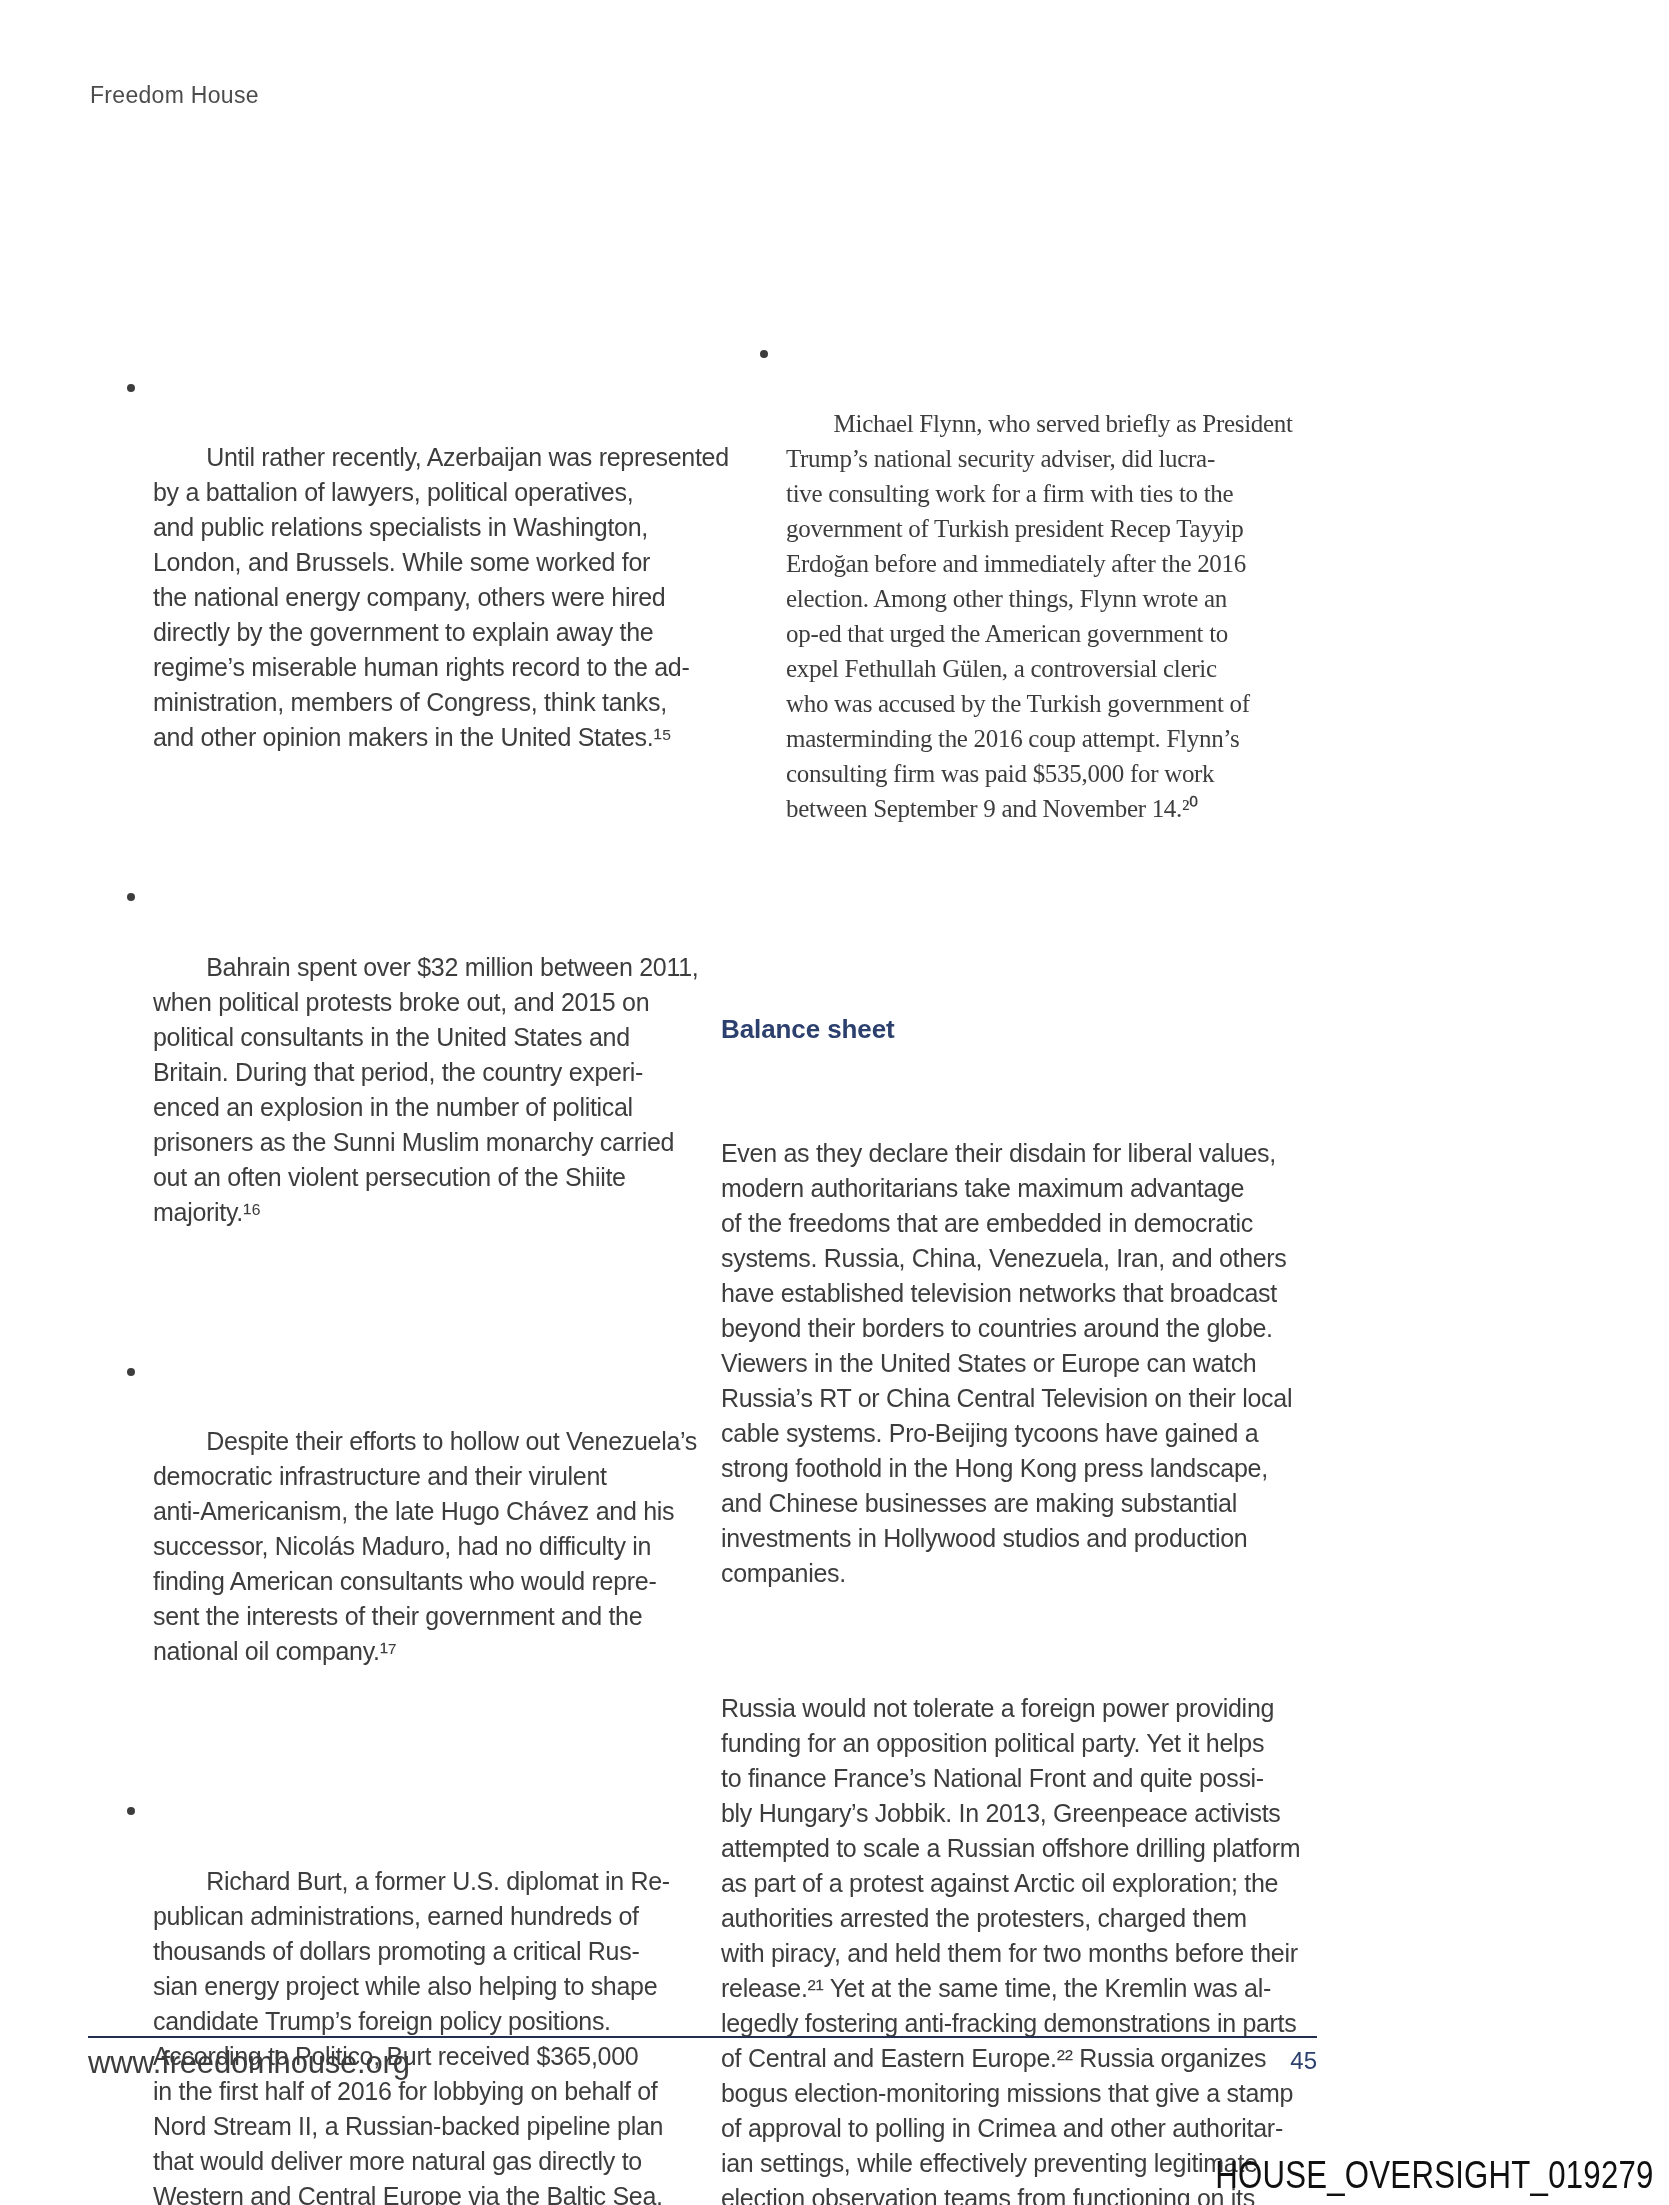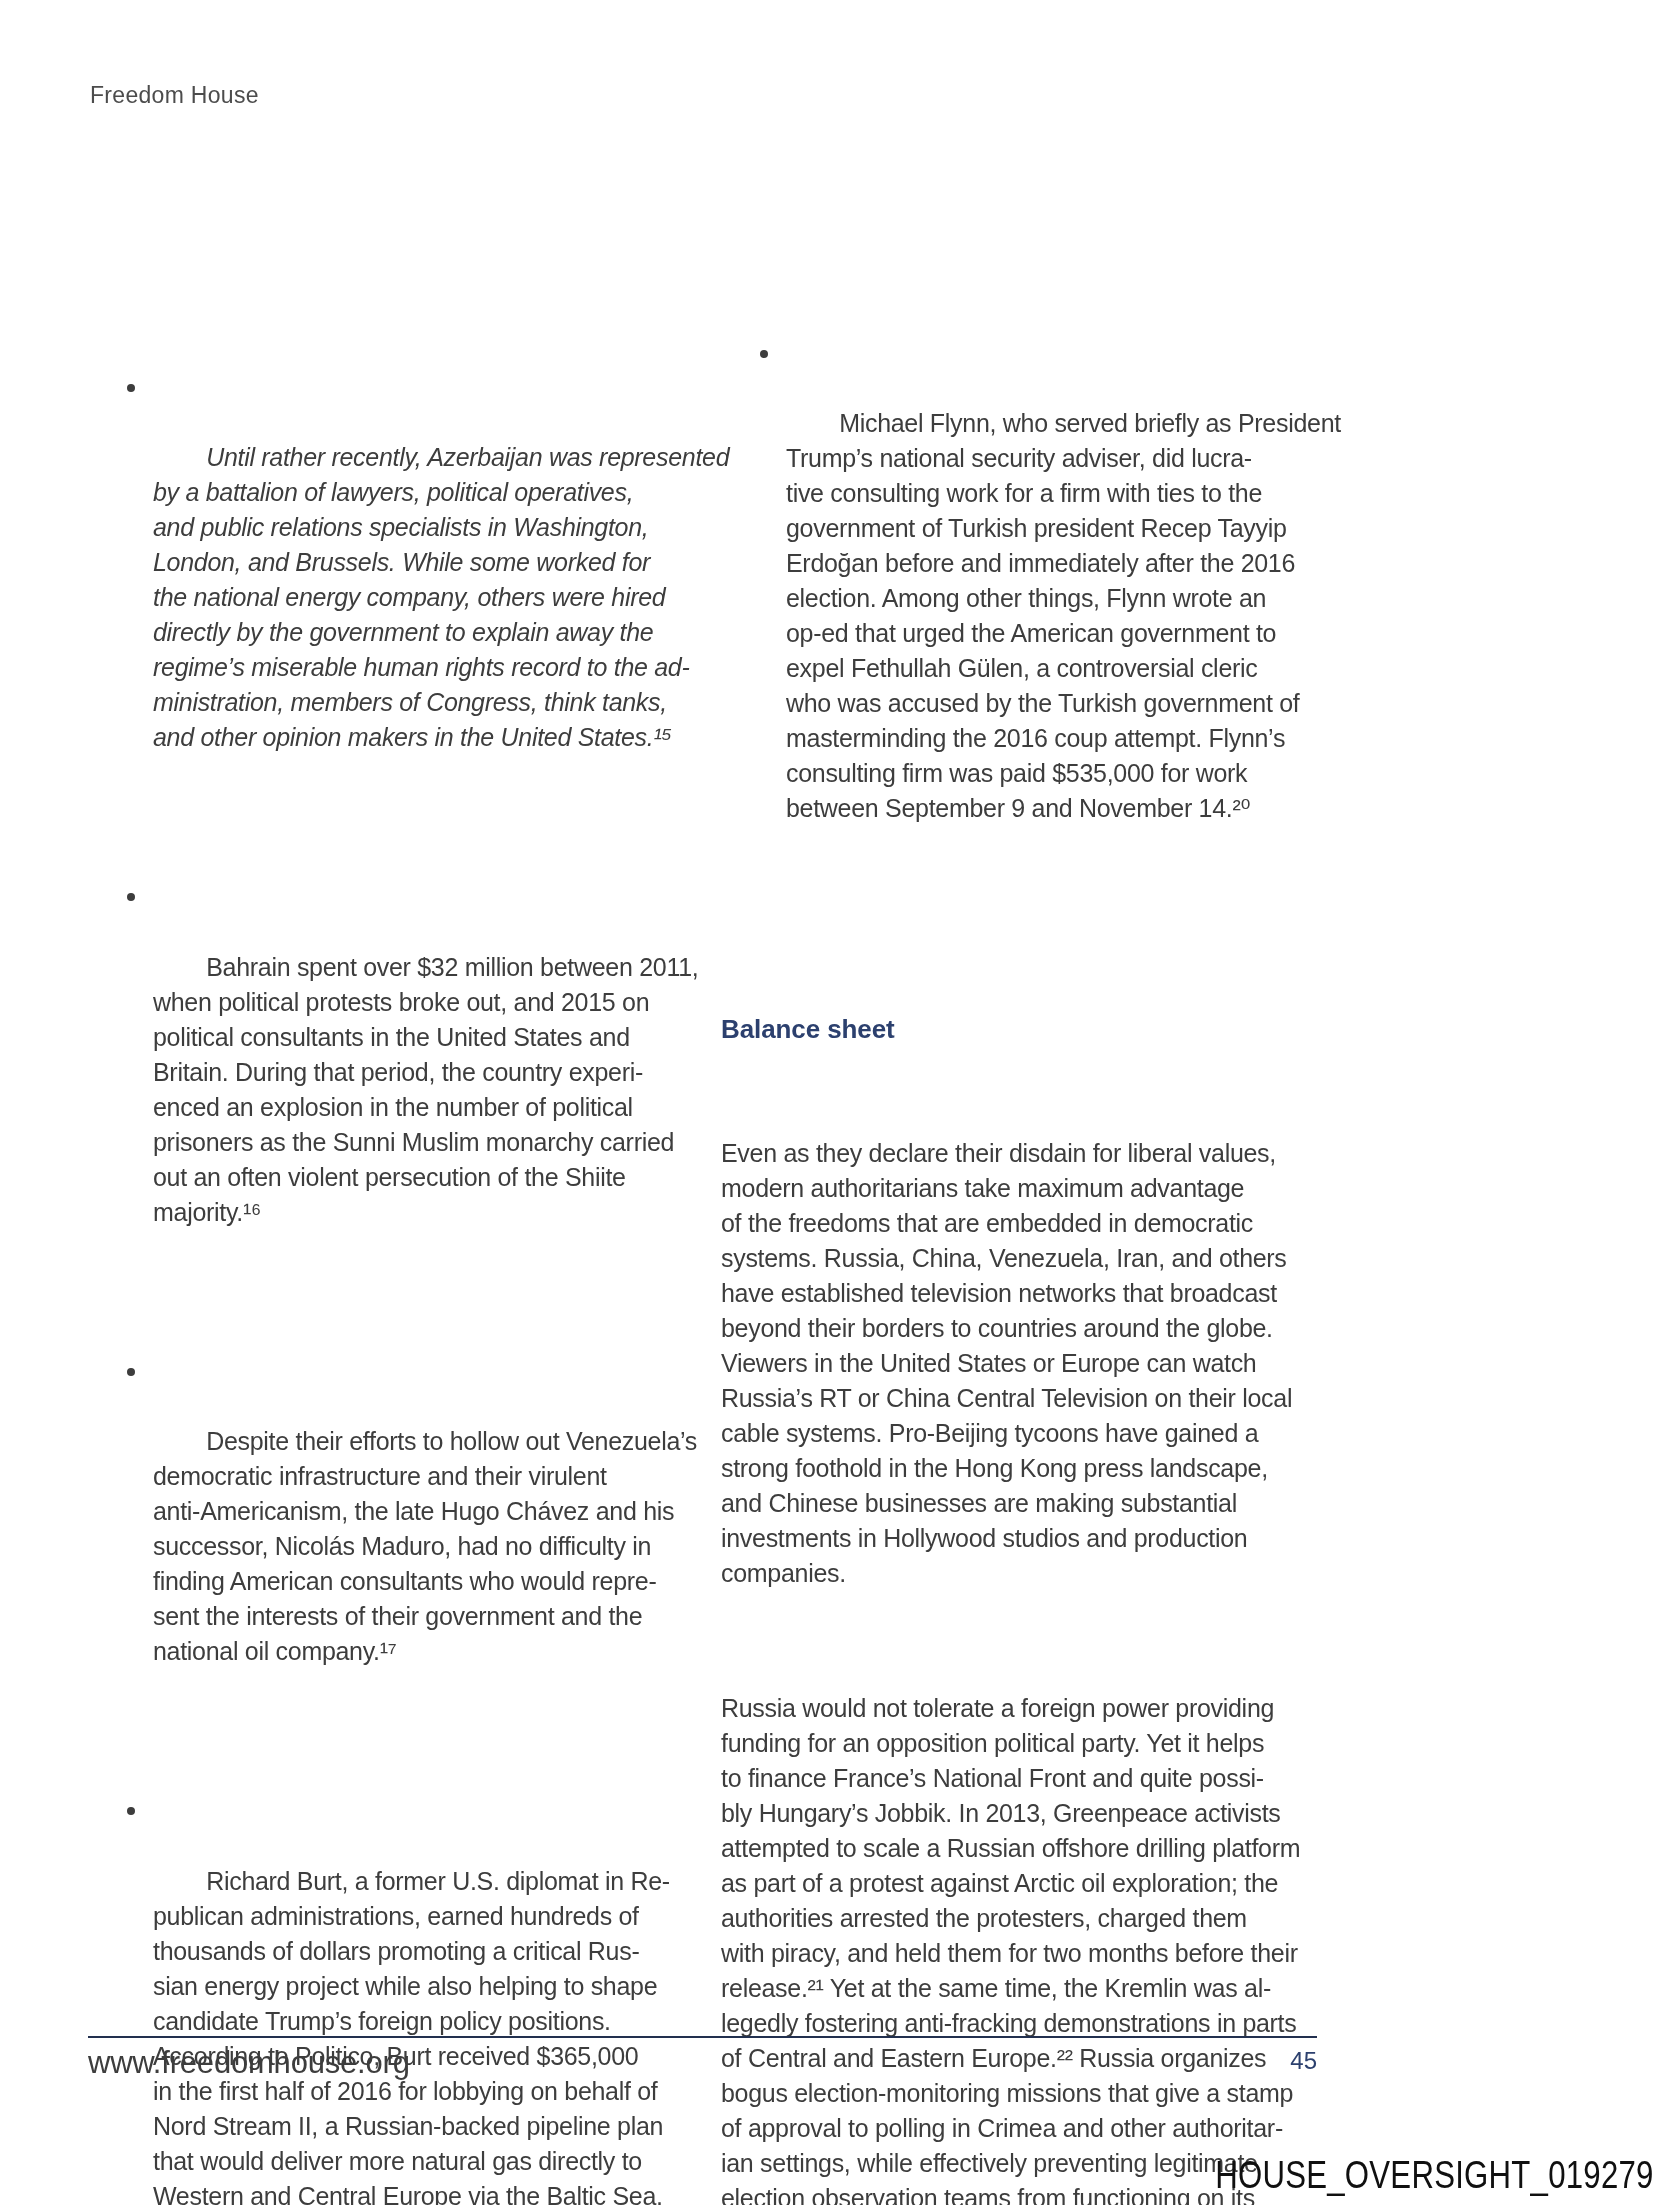--- a/index.html
+++ b/index.html
@@ -24,22 +24,22 @@
   .col{
     position:absolute;font-size:25px;line-height:35px;
     letter-spacing:-0.3px;color:var(--body);white-space:pre;
   }
   .col-left{left:88px;top:189px;width:573px;}
   .col-right{left:721px;top:196px;width:602px;}
   .intro{margin:0;}
   ul.bullets{list-style:none;margin:0;padding:0;}
   li.bullet{position:relative;padding-left:65px;}
   .col-left li.bullet{margin-top:19.6px;}
-  .col-left li.bullet.first{margin-top:41px;font-style:italic;}
-  .col-right li.bullet{margin-top:0;}
+  .col-left li.bullet.first{margin-top:41px;}
+  .col-right li.bullet{margin-top:0;font-family:Liberation Serif, serif;}
   .dot{
     position:absolute;left:39px;top:13.7px;width:7.9px;height:7.9px;
     border-radius:50%;background:var(--body);
   }
   .balance-heading{
     margin:13px 0 0 0;font-size:26px;line-height:30px;font-weight:700;
     color:var(--heading);letter-spacing:-0.1px;
   }
   .para{margin:0;}
   .para.p1{margin-top:22px;}

